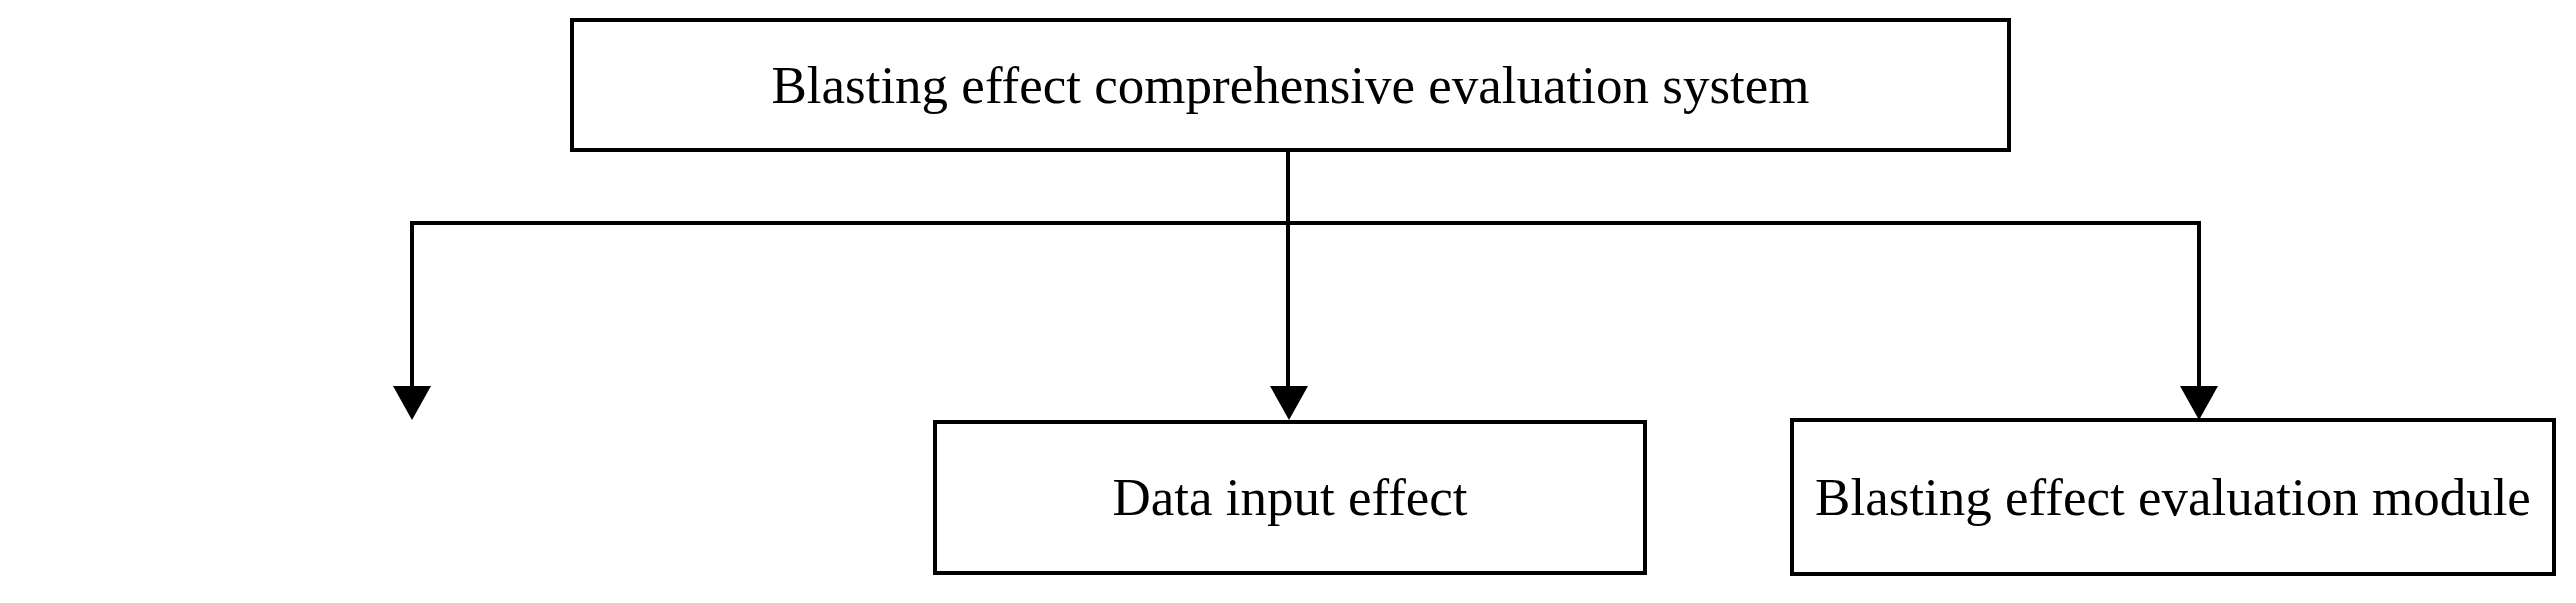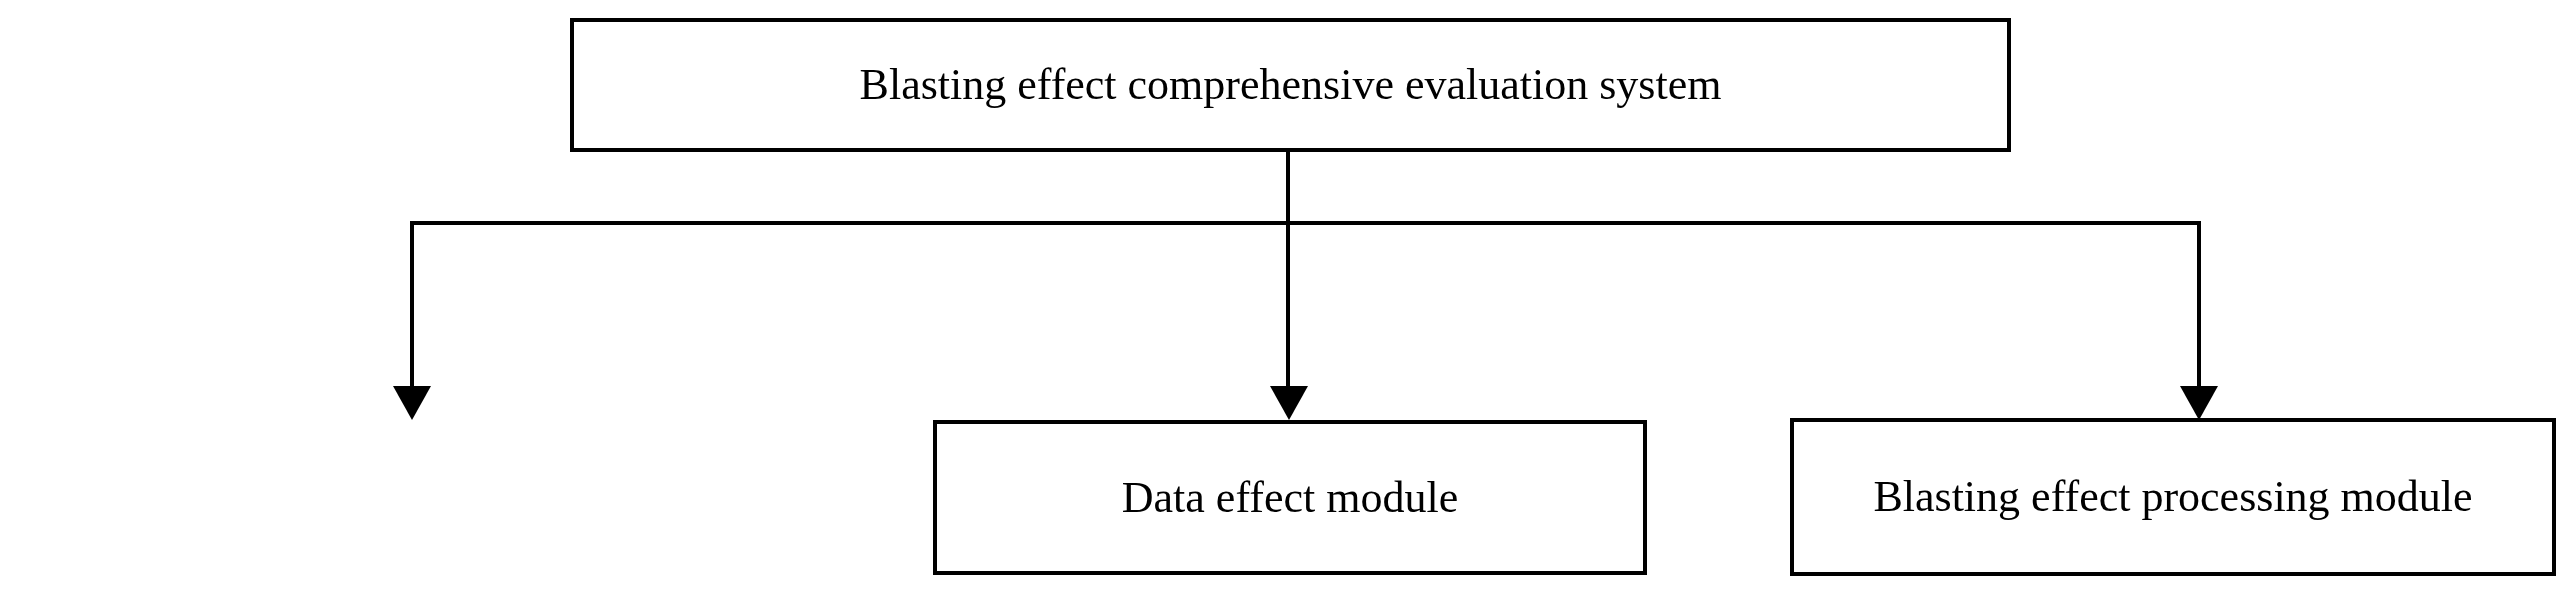--- a/index.html
+++ b/index.html
@@ -18,21 +18,21 @@
   }
   .node {
     position: absolute;
     box-sizing: border-box;
     border: 4.9px solid #000000;
     background: #ffffff;
     display: flex;
     align-items: center;
     justify-content: center;
     text-align: center;
-    font-size: 44px;
+    font-size: 53px;
     line-height: 1.18;
     padding: 0 8.1px;
     white-space: normal;
   }
   .node-root   { left: 570px;  top: 18px;  width: 1441px; height: 134px; }
   .node-left   { left: 37px;   top: 420px; width: 762px;  height: 155px; }
   .node-mid    { left: 933px; top: 420px; width: 714px;  height: 155px; }
   .node-right  { left: 1790px; top: 418px; width: 766px;  height: 158px; }
 
   .conn {
@@ -71,21 +71,21 @@
   <div class="conn stem-left"></div>
   <div class="conn stem-mid"></div>
   <div class="conn stem-right"></div>
 
   <div class="arrowhead arrow-left"></div>
   <div class="arrowhead arrow-mid"></div>
   <div class="arrowhead arrow-right"></div>
 
 
   <div class="node node-mid">
-    <span>Data effect module</span>
+    <span>Data input effect</span>
   </div>
 
   <div class="node node-right">
-    <span>Blasting effect processing module</span>
+    <span>Blasting effect evaluation module</span>
   </div>
 
 </div>
 
 
 </body></html>

